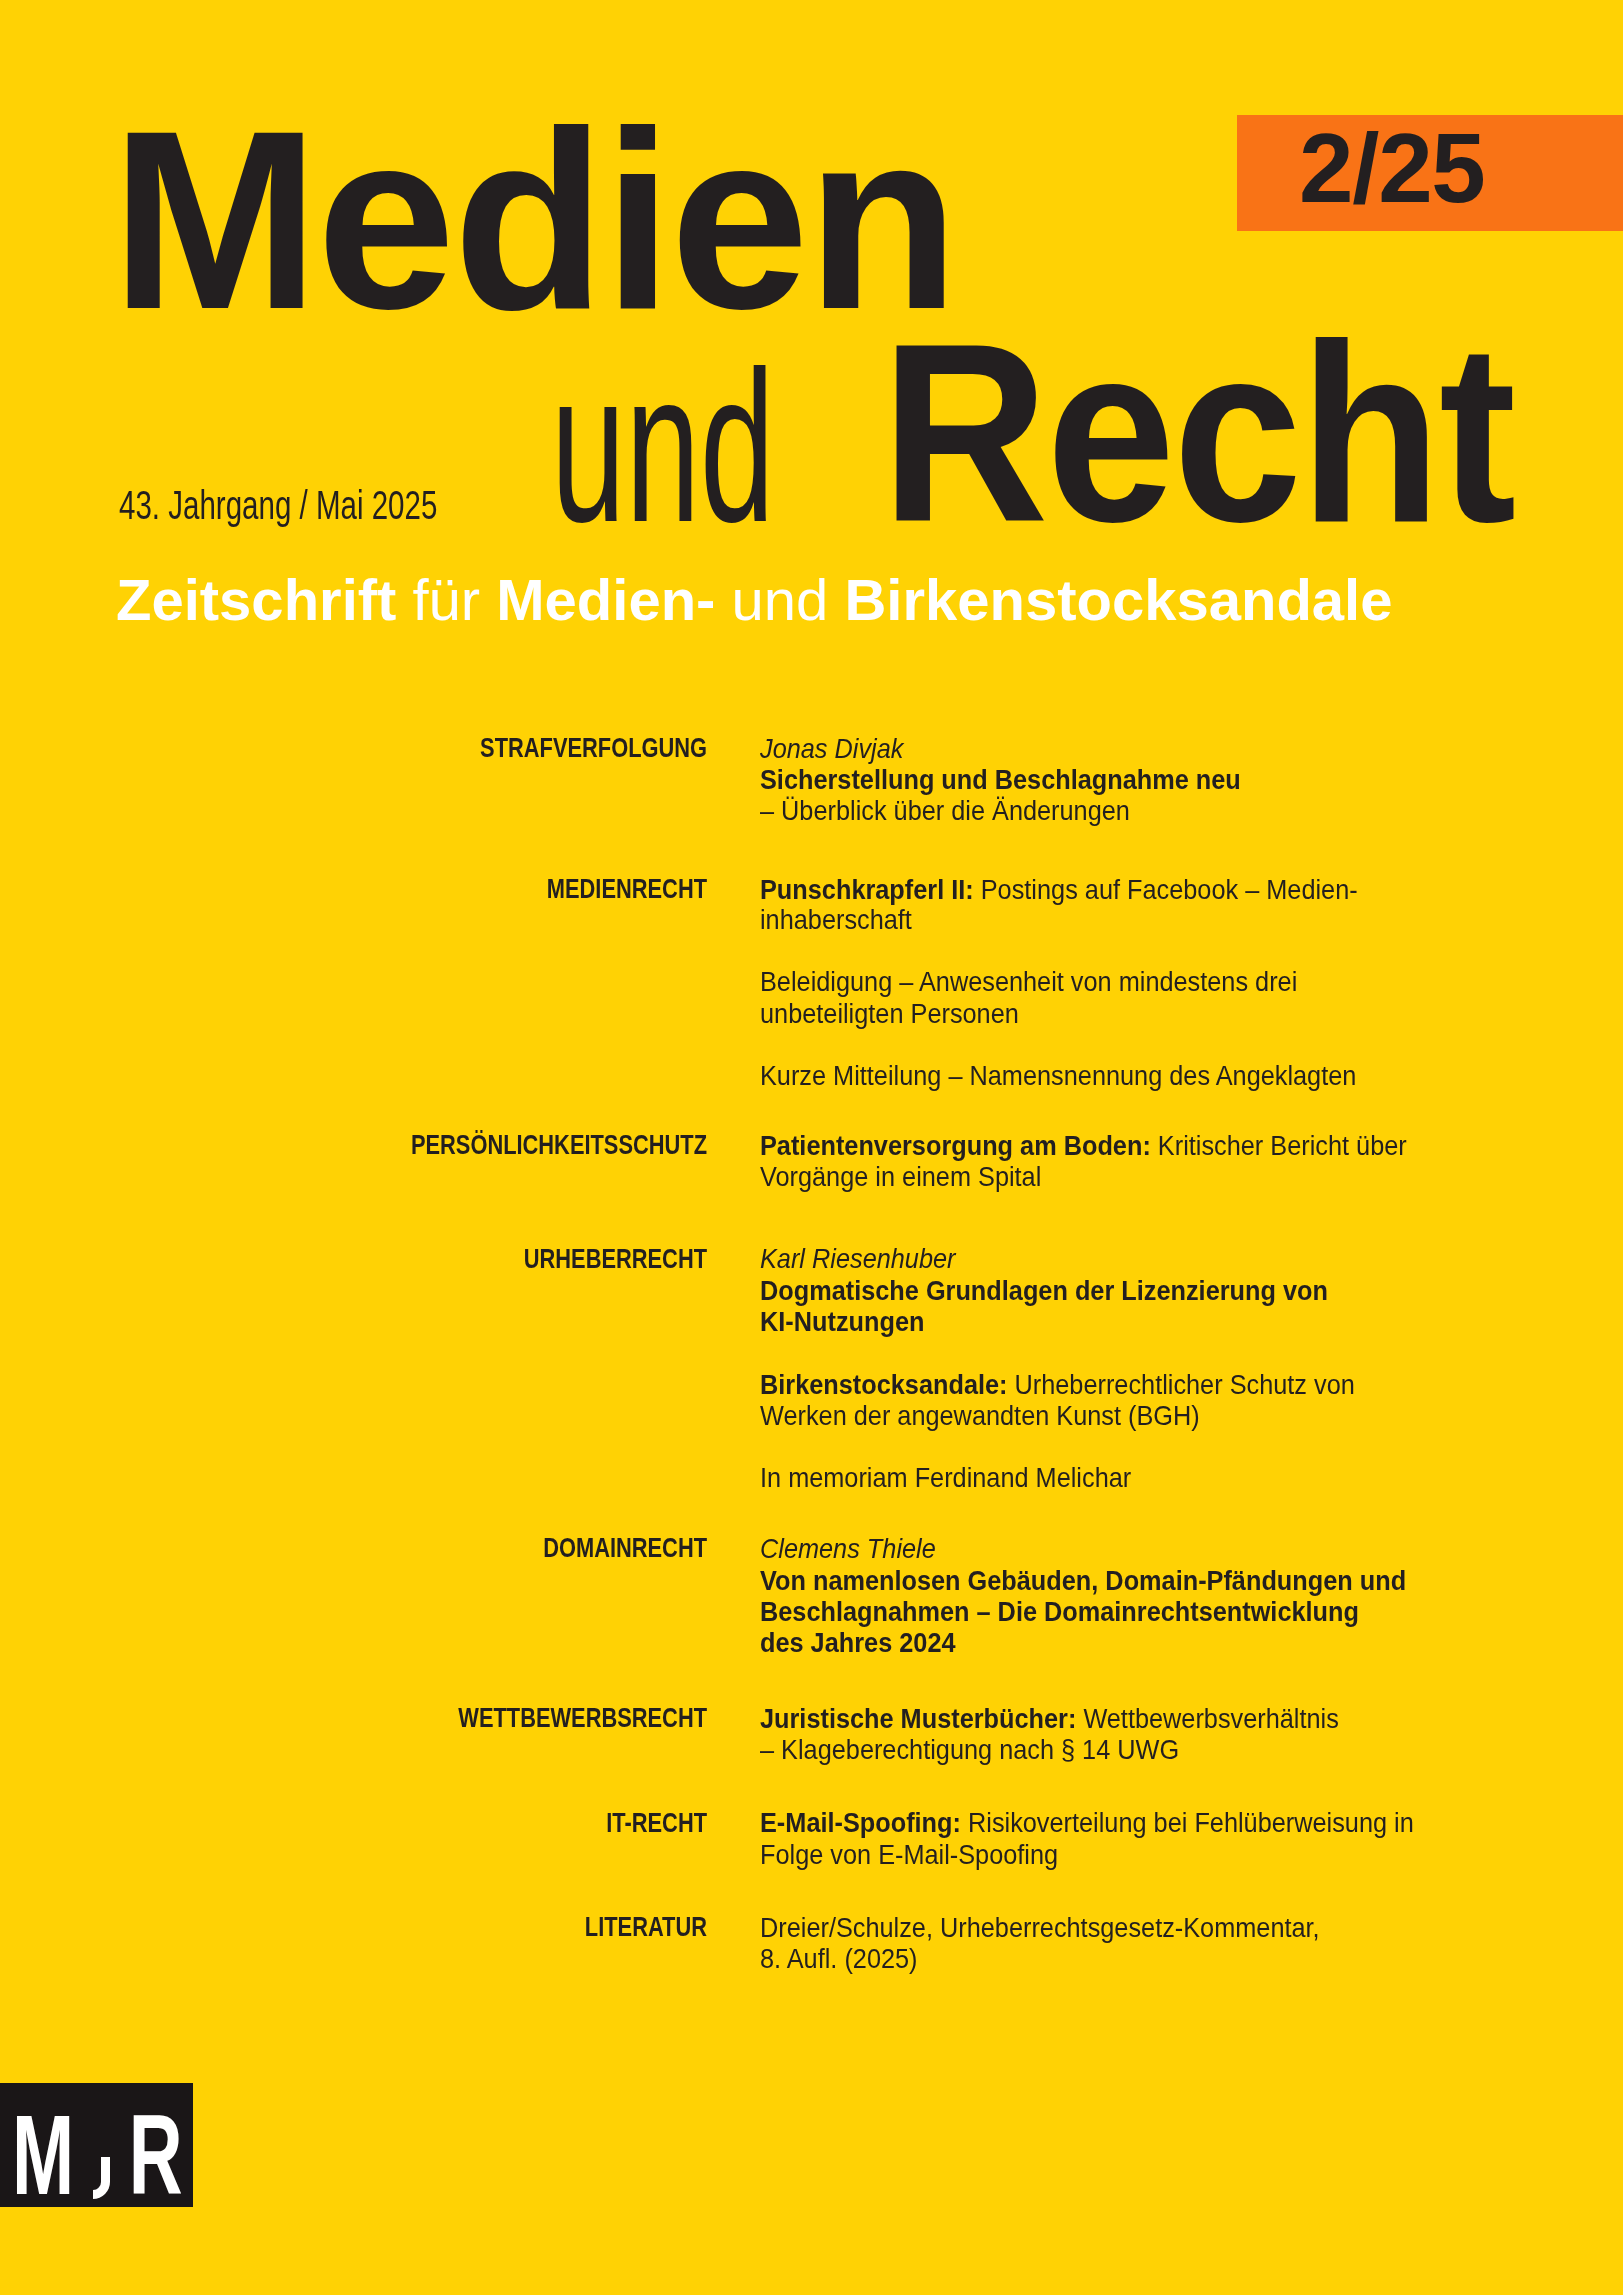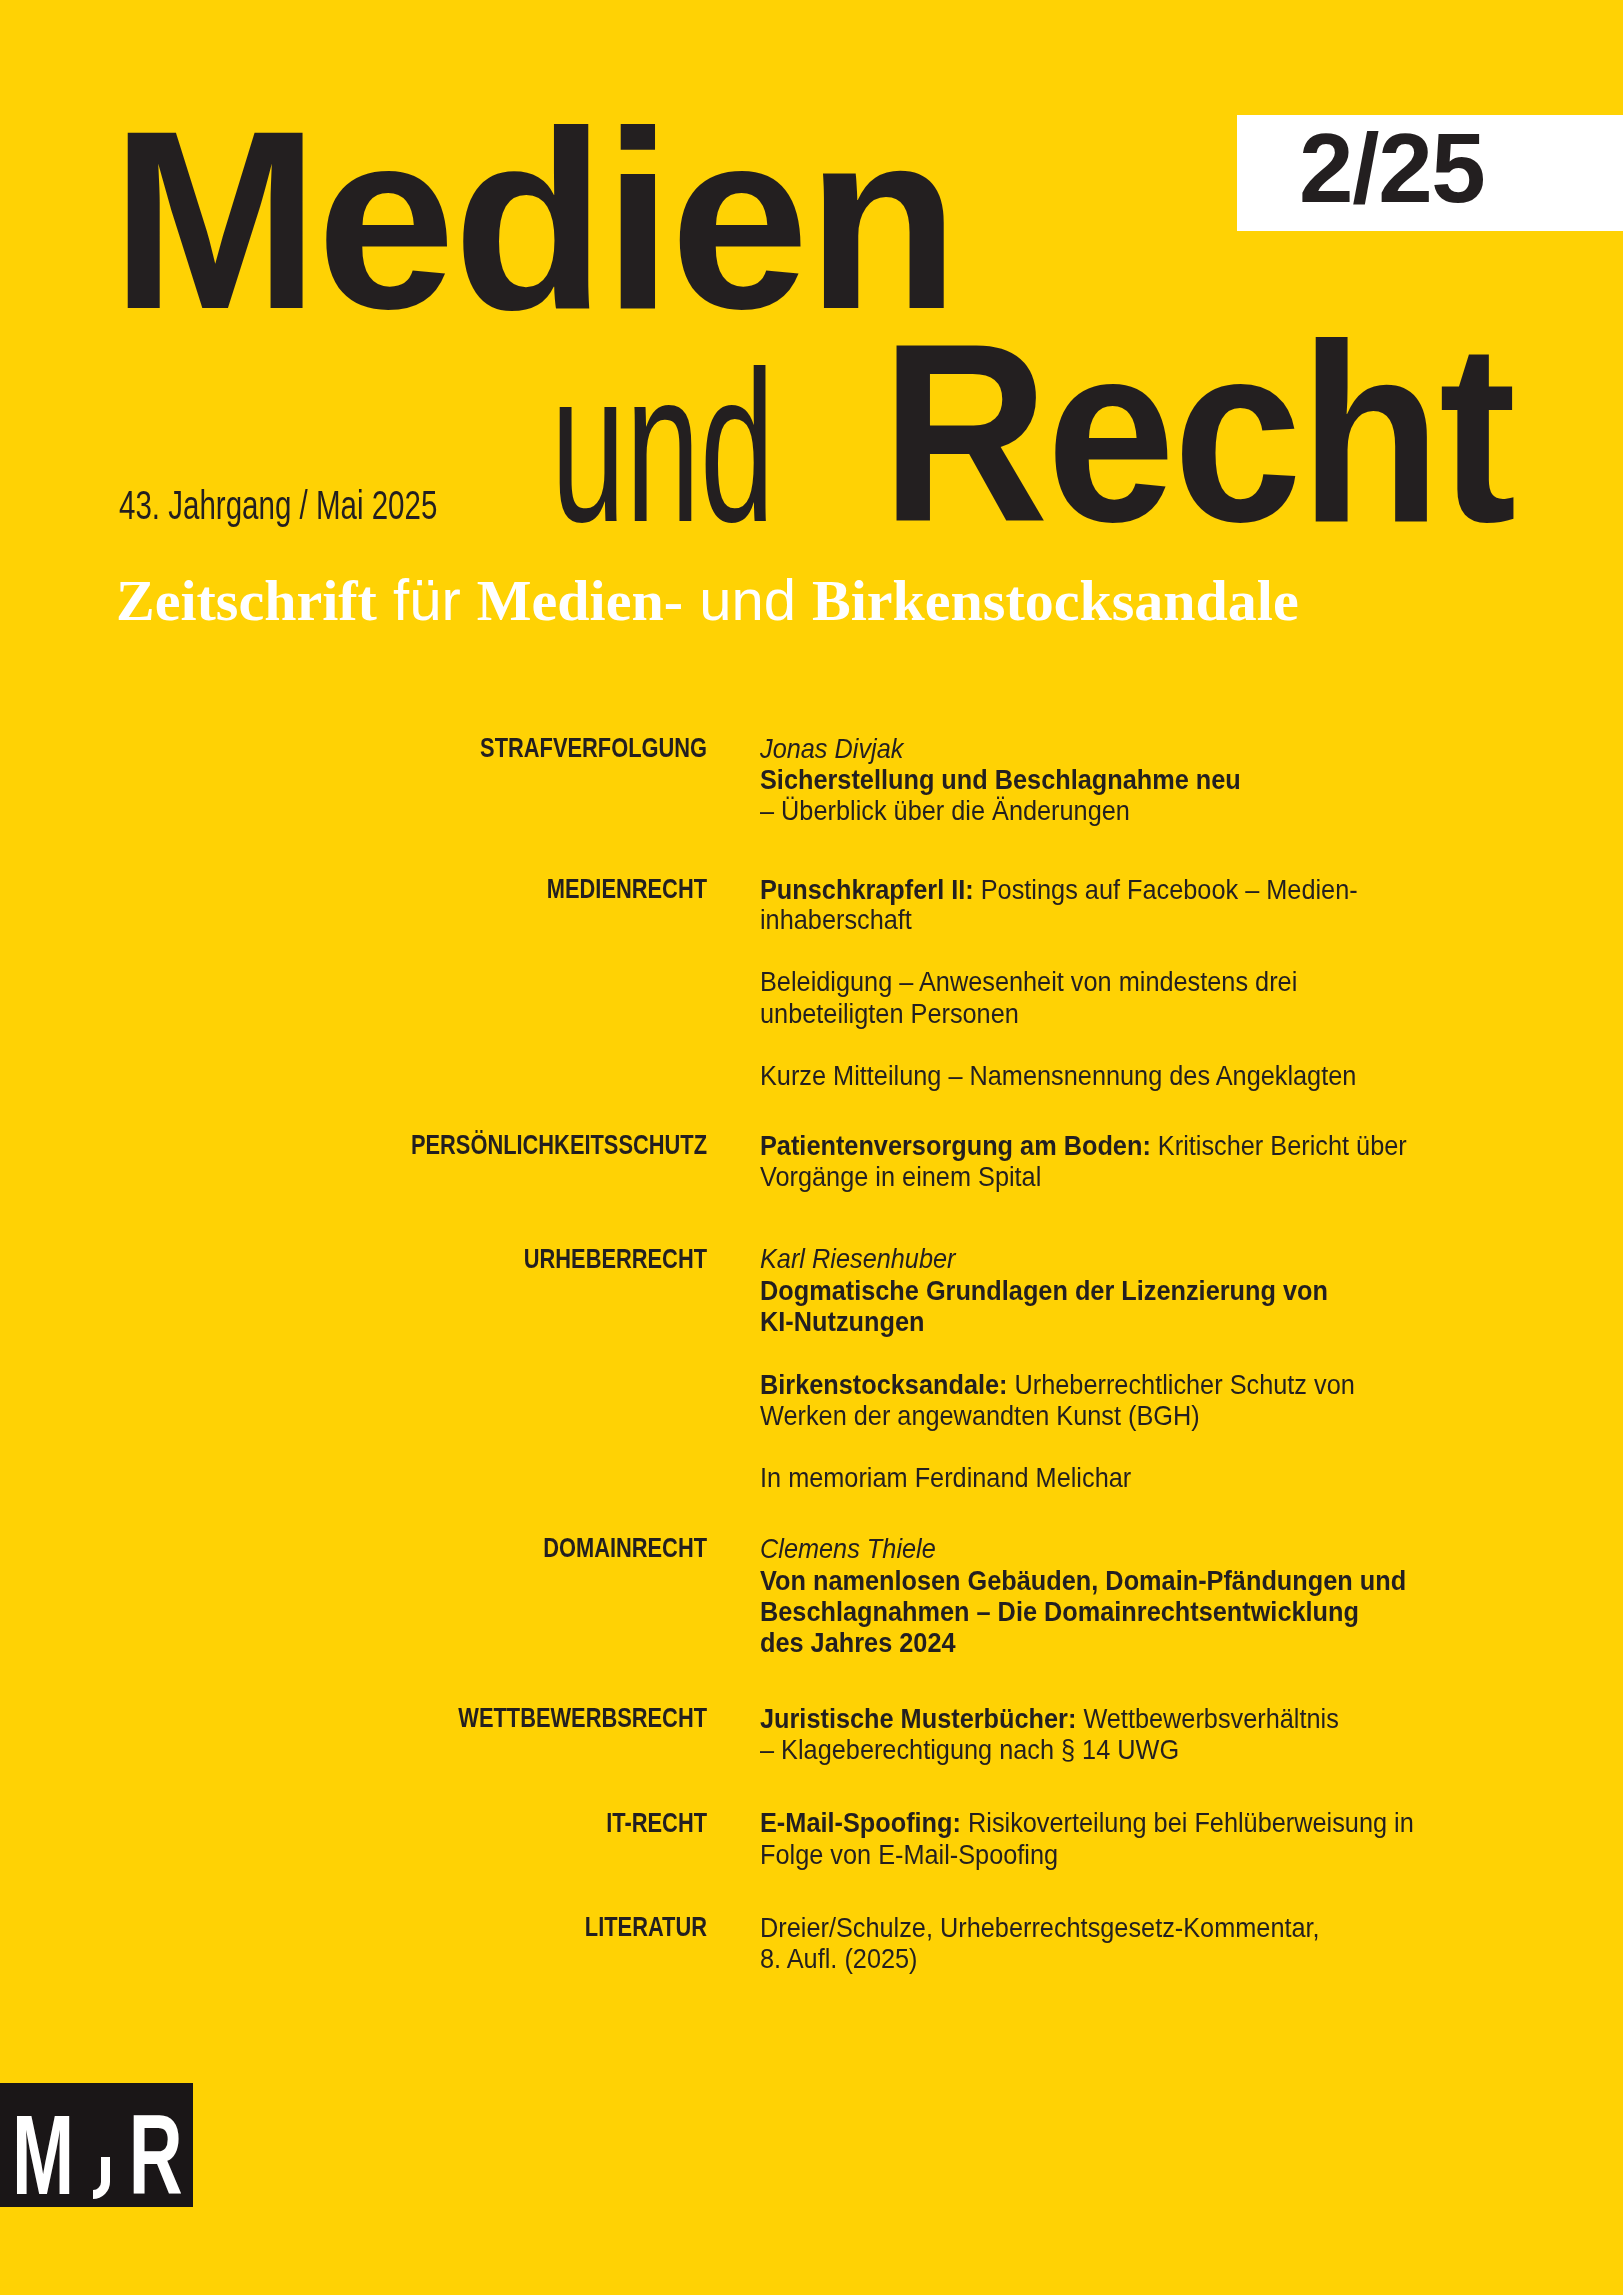--- a/index.html
+++ b/index.html
@@ -10,21 +10,21 @@
     color: #231f20;
     position: relative;
     overflow: hidden;
   }
   .page { position: absolute; inset: 0; }
 
   
   .issue-badge {
     position: absolute; left: 1237px; top: 115px;
     width: 387px; height: 116px;
-    background: #ffffff;
+    background: #f97316;
     display: flex; align-items: center;
     padding-left: 62px; box-sizing: border-box;
   }
   .issue-badge span {
     font-size: 98px; font-weight: 700; color: #231f20;
     transform: translateY(-5.2px);
     letter-spacing: -1.3px;
   }
   .title-medien {
     position: absolute; left: 111px; top: 92px;
@@ -51,21 +51,21 @@
     font-size: 41px; font-weight: 400; line-height: 1;
     transform: scaleX(.72); transform-origin: left top;
     white-space: nowrap;
   }
   .subtitle {
     position: absolute; left: 116px; top: 571px;
     font-size: 58px; font-weight: 400; line-height: 1;
     color: #ffffff;
     white-space: nowrap;
   }
-  .subtitle .b { font-weight: 700; font-family: Liberation Serif, serif; }
+  .subtitle .b { font-weight: 700; }
 
   
   .toc-label {
     position: absolute; left: 0; width: 707px;
     text-align: right;
     font-size: 28px; font-weight: 700; line-height: 1;
     transform: scaleX(.78); transform-origin: right top;
     white-space: nowrap;
   }
   .toc-row {

